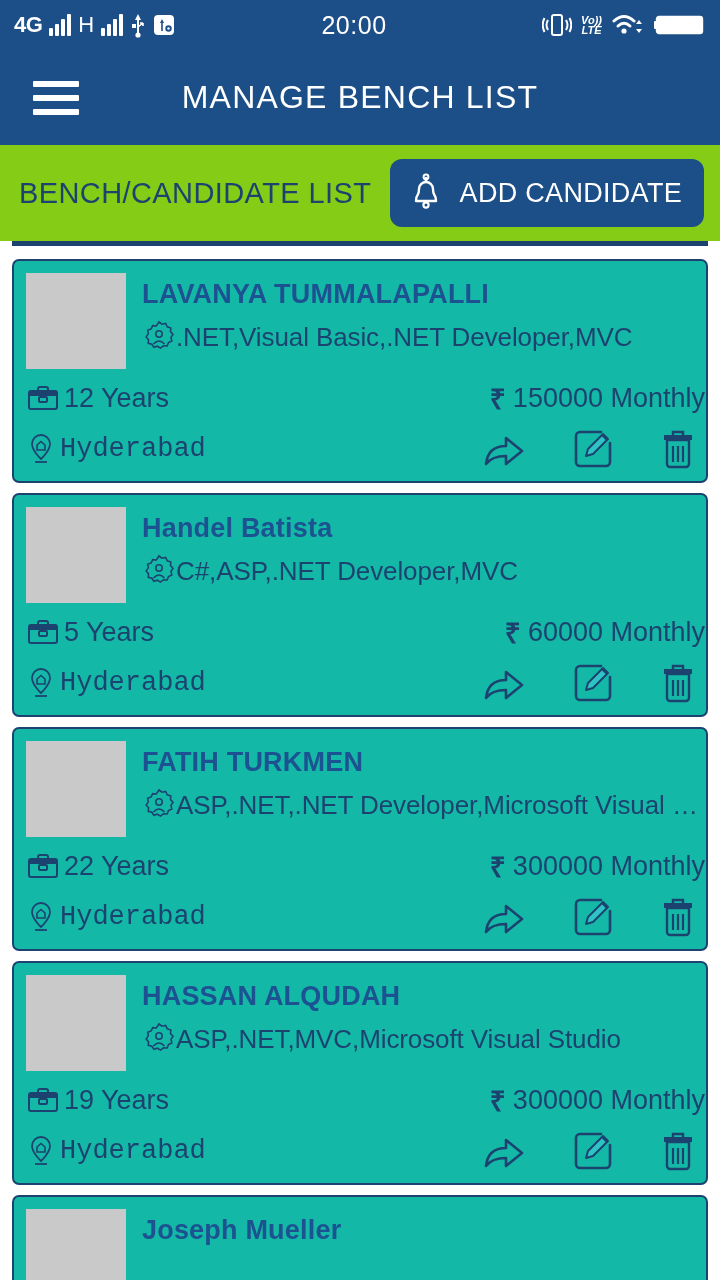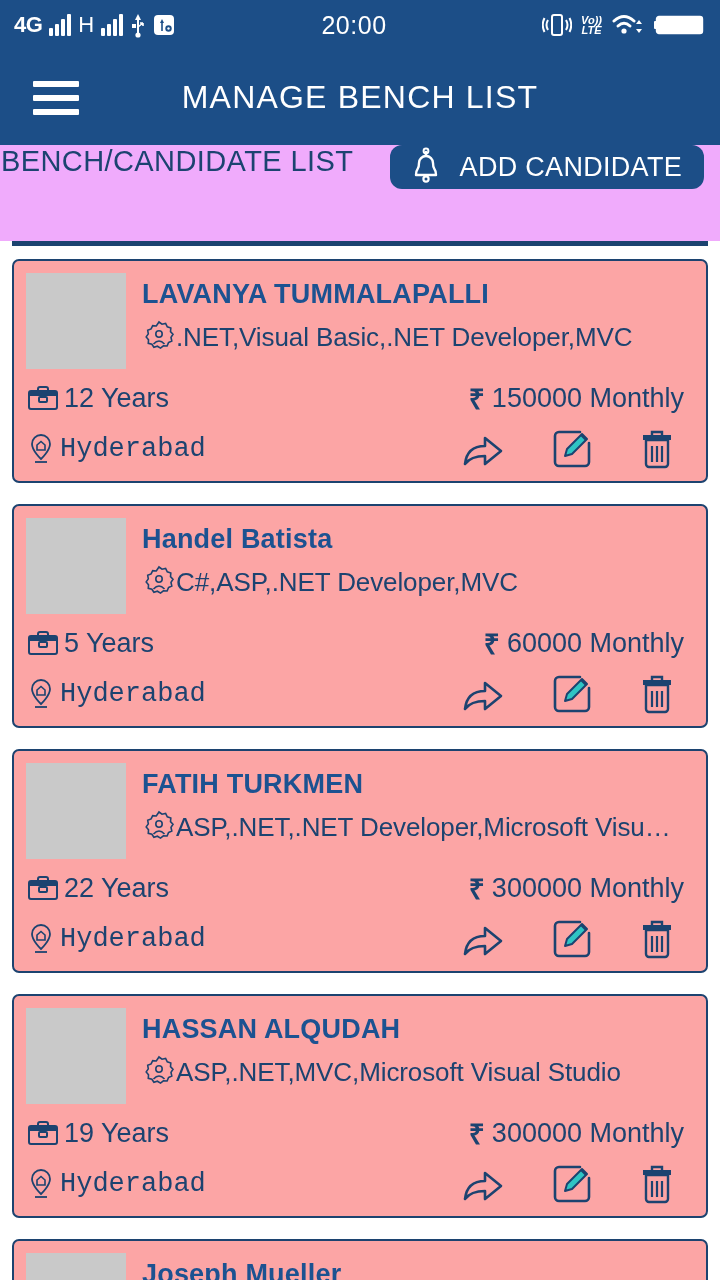--- a/index.html
+++ b/index.html
@@ -44,42 +44,42 @@
   }
   .hamburger span{ display:block; height:6px; background:#fff; border-radius:1px; }
   .app-title{
     position:absolute; left:0; right:0; text-align:center;
     color:#ffffff; font-size:32px; letter-spacing:1.2px;
     pointer-events:none;
   }
 
   
   .section-head{
-    height:96px; display:flex; align-items:flex-start;
-    padding:0 16px 0 1px; background:#f0abfc;
+    height:96px; display:flex; align-items:center;
+    padding:0 16px 0 19px; background:#84cc16;
   }
   .section-title{
     color:#1c4370; font-size:29px; letter-spacing:0.4px; white-space:nowrap;
   }
   .add-btn{
     margin-left:auto; background:#1c4e87; color:#fff;
-    border:none; border-radius:12px; height:44px;
+    border:none; border-radius:12px; height:68px;
     padding:0 22px 0 18px; display:flex; align-items:center; gap:16px;
     font-size:27px; letter-spacing:0.3px; cursor:pointer;
     font-family:"Liberation Sans", sans-serif;
   }
   .divider{
     height:5px; background:#1c4370; margin:0 12px 13px 12px;
   }
 
   
   .card-list{ padding:0 12px; }
   .card{
     border:2px solid #1c4370; border-radius:7px;
-    background:#fca5a5; margin-bottom:21px; padding:12px 22px 10px 12px;
+    background:#14b8a6; margin-bottom:10px; padding:12px 1px 10px 12px;
     position:relative;
   }
   .card-top{ display:flex; }
   .avatar{
     width:100px; height:96px; background:#c9c9c9; flex:0 0 100px;
     margin-right:16px;
   }
   .card-info{ flex:1; min-width:0; padding-top:6px; }
   .cand-name{
     color:#1c5291; font-size:27px; font-weight:bold; letter-spacing:0.2px;

